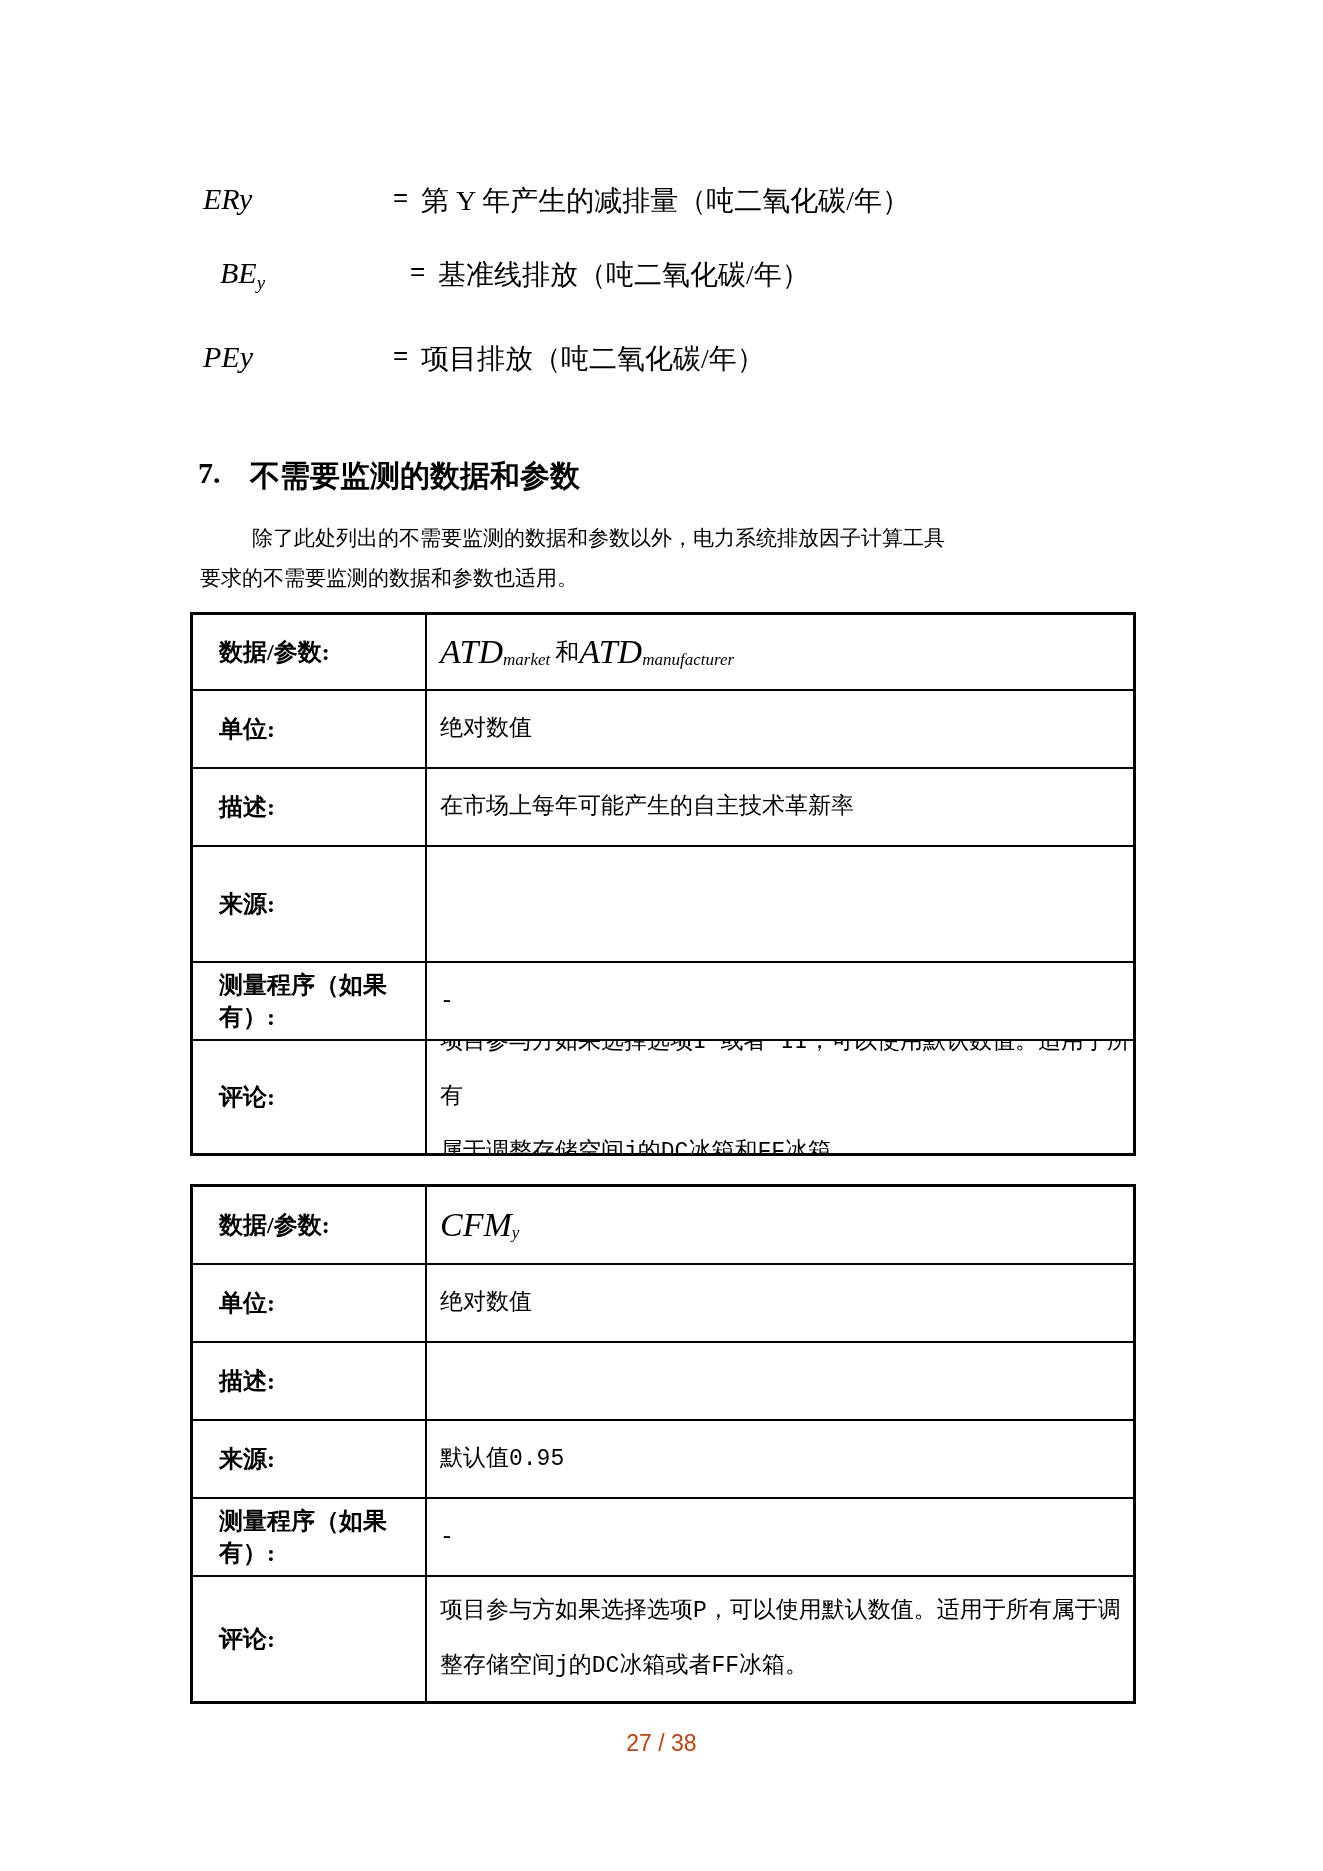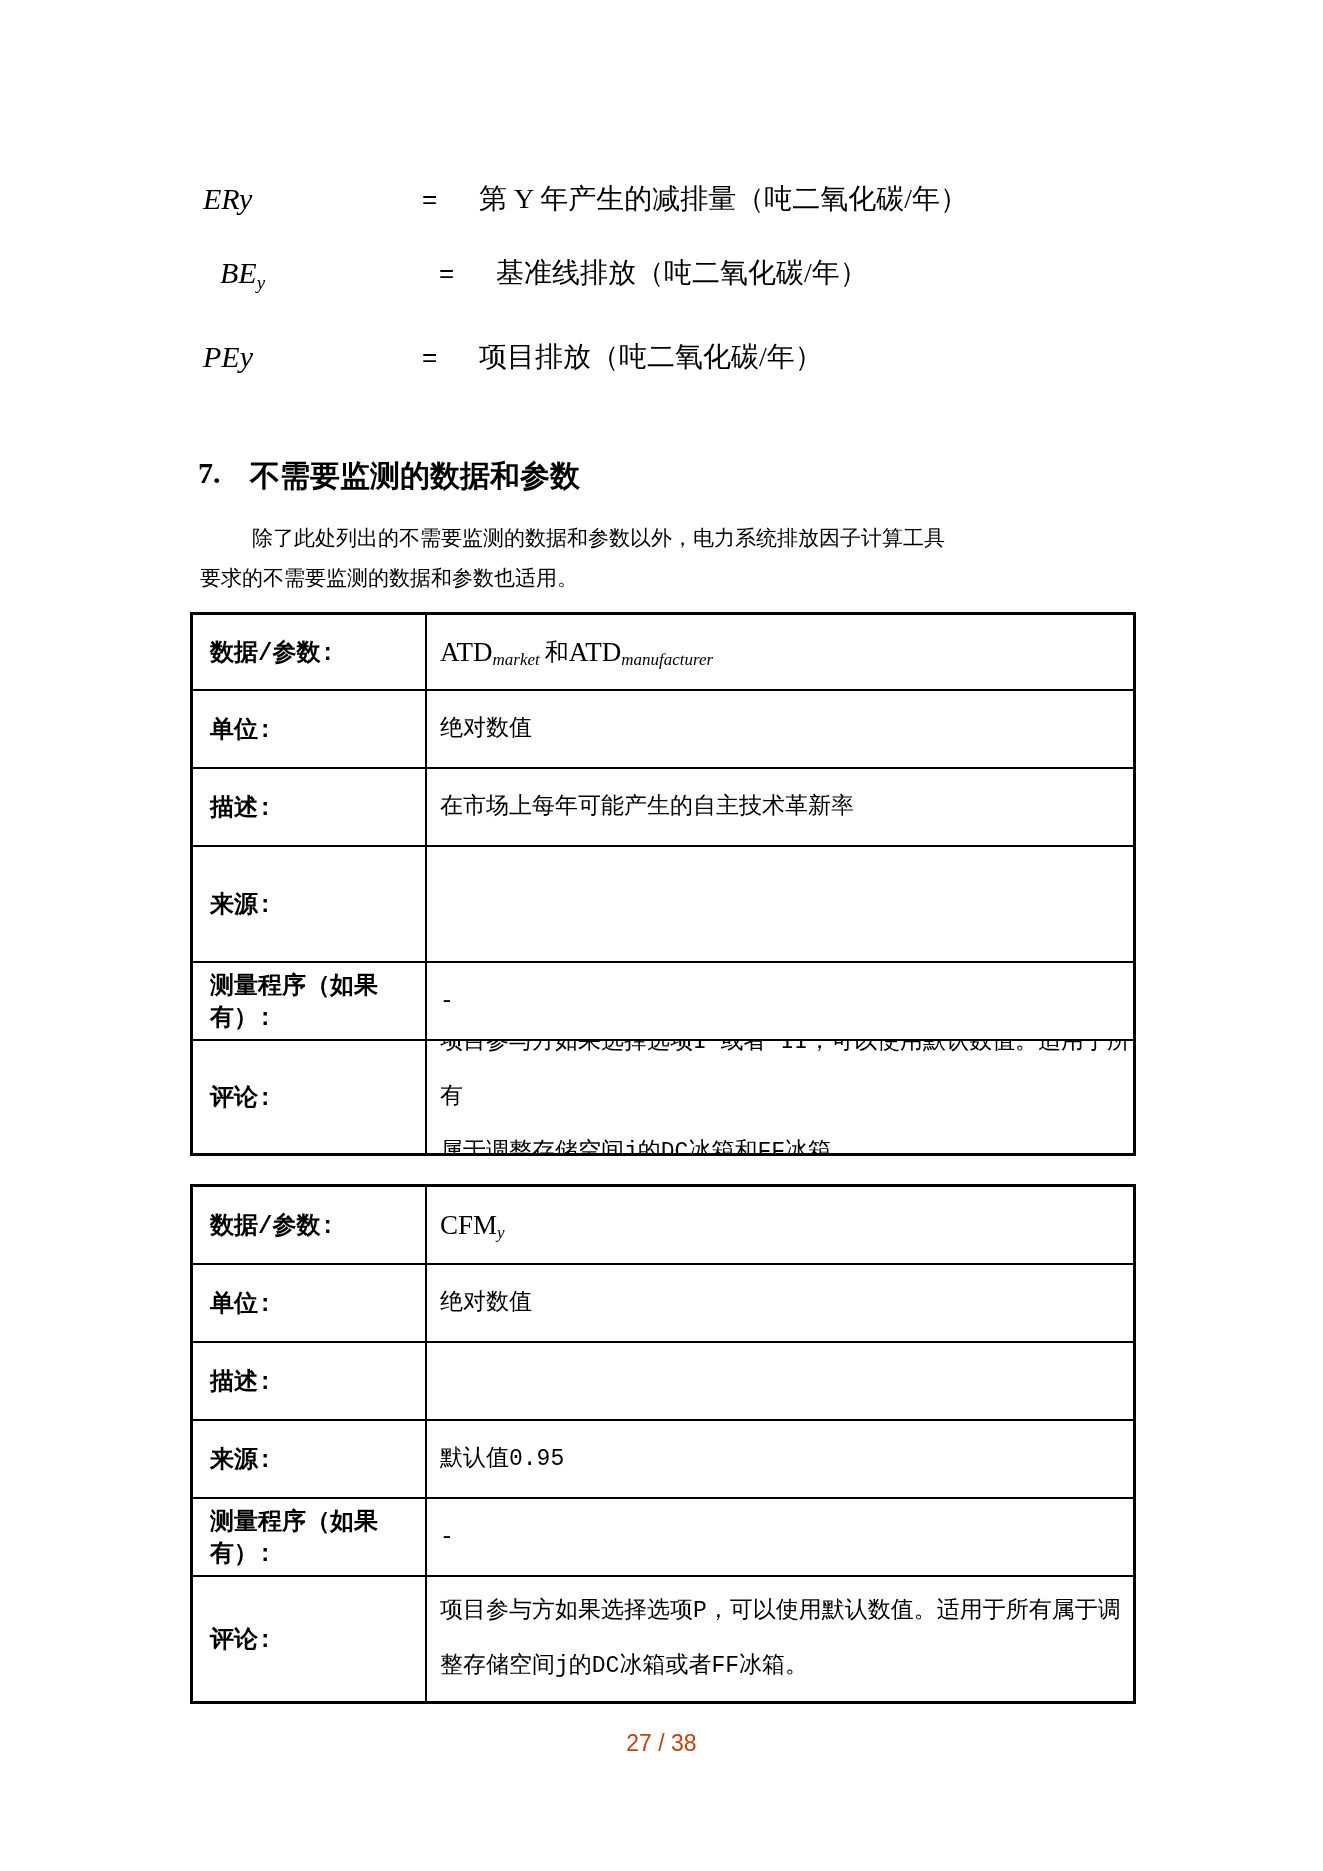--- a/index.html
+++ b/index.html
@@ -6,21 +6,21 @@
   body {
     width:1323px; height:1871px;
     background:#ffffff;
     position:relative;
     font-family:"Liberation Serif", serif;
     color:#000;
     overflow:hidden;
   }
   
   .defs { position:absolute; left:203px; top:182px; }
-  .def-row { display:flex; align-items:center; height:34px; margin-bottom:40px;gap:29px; }
+  .def-row { display:flex; align-items:flex-start; height:34px; margin-bottom:40px; }
   .def-row.gap-lg { margin-bottom:50px;margin-left:17px; }
   .def-var { width:190px; font-style:italic; font-size:30px; }
   .def-var .vsub { font-size:19px; position:relative; top:6px; font-style:italic; }
   .def-eq { width:28px; font-size:26px; font-family:"Liberation Sans", sans-serif; }
   .def-desc { font-size:28px; }
   
   .heading {
     position:absolute; left:198px; top:456px;
     display:flex; font-weight:bold; font-size:30px;
     font-family:"Liberation Sans", sans-serif;
@@ -37,26 +37,26 @@
     position:absolute; left:190px; width:946px;
     border:3px solid #000; box-sizing:border-box; background:#fff;
   }
   .t1 { top:612px; }
   .t2 { top:1184px; }
   .trow { display:flex; border-bottom:2px solid #000; box-sizing:border-box; }
   .trow:last-child { border-bottom:none; }
   .tcell { display:flex; align-items:center; box-sizing:border-box; }
   .cell-label {
     width:234px; border-right:2px solid #000;
-    padding-left:17px; font-weight:bold; font-size:24px;
-    font-family:Liberation Mono, monospace;
+    padding-left:26px; font-weight:bold; font-size:24px;
+    font-family:Liberation Serif, serif;
   }
   .cell-value { flex:1; padding-left:13px; font-size:23px; overflow:hidden; }
   .cell-value .wrap { line-height:55px; white-space:pre-wrap;font-family:Liberation Mono, monospace; }
-  .vname { font-size:27px; }
+  .vname { font-style:italic; font-size:34px; }
   .vsub2 { font-style:italic; font-size:17px; position:relative; top:8px; }
   .vjoin { font-size:24px; margin-left:5px; }
   
   .pagenum {
     position:absolute; top:1730px; left:0; width:100%;
     text-align:center; font-size:23px; color:#c2410c;
     font-family:"Liberation Sans", sans-serif;
   }
 </style>
 </head>

